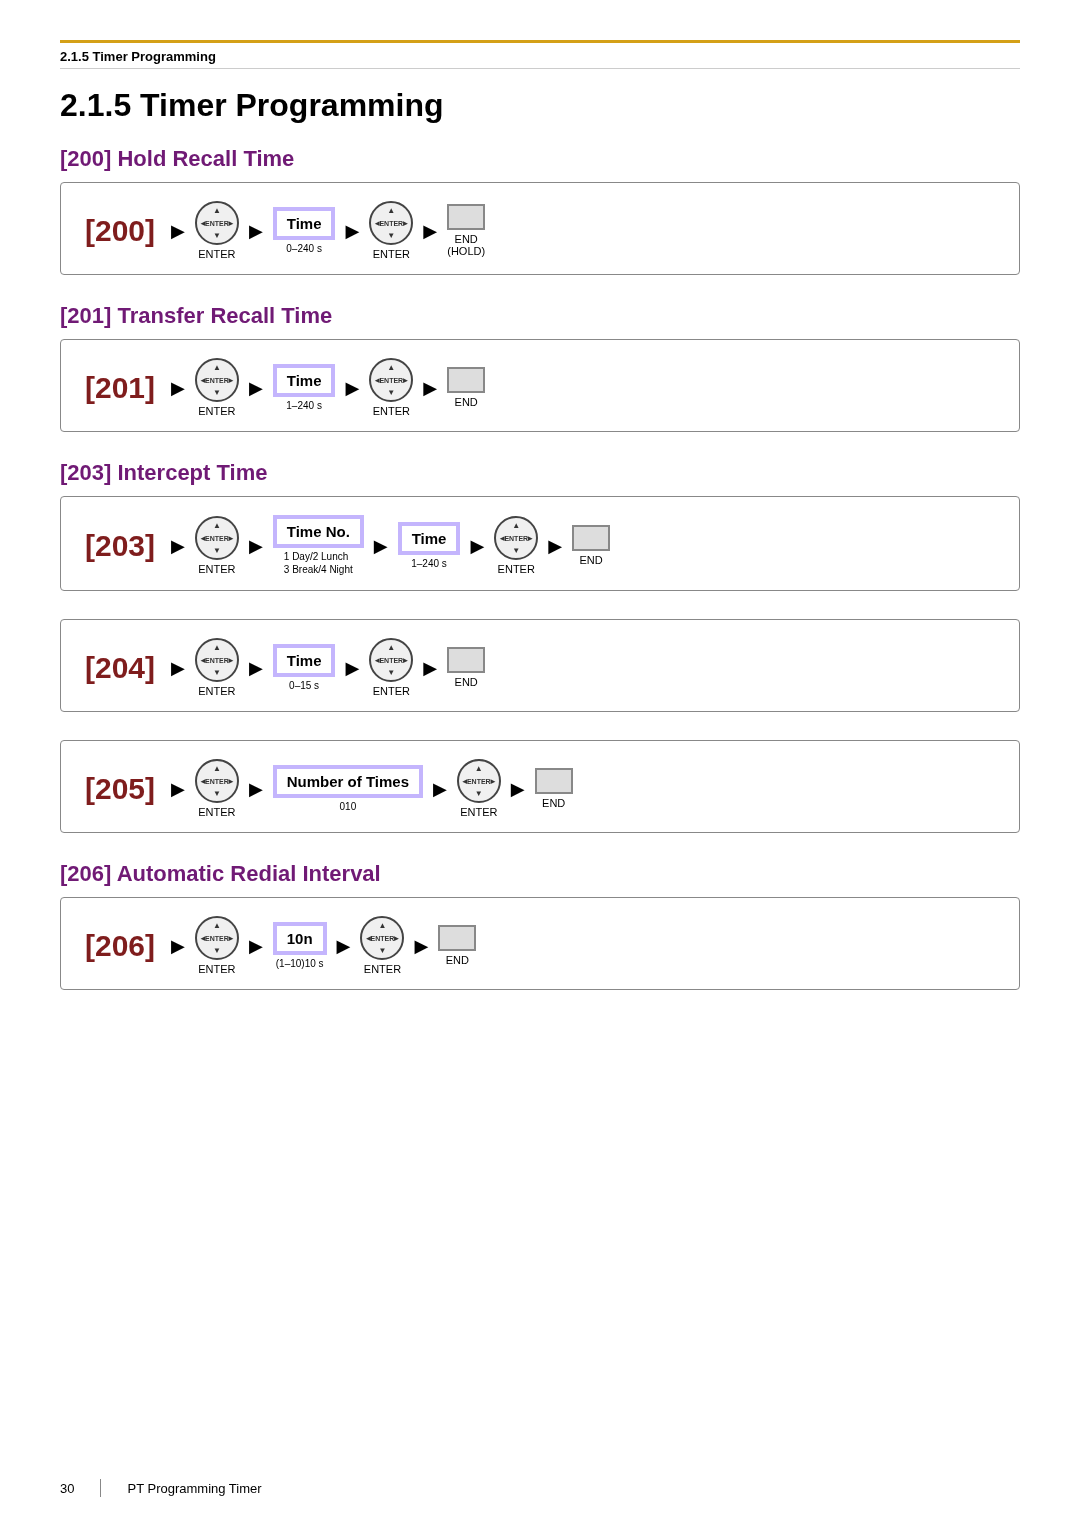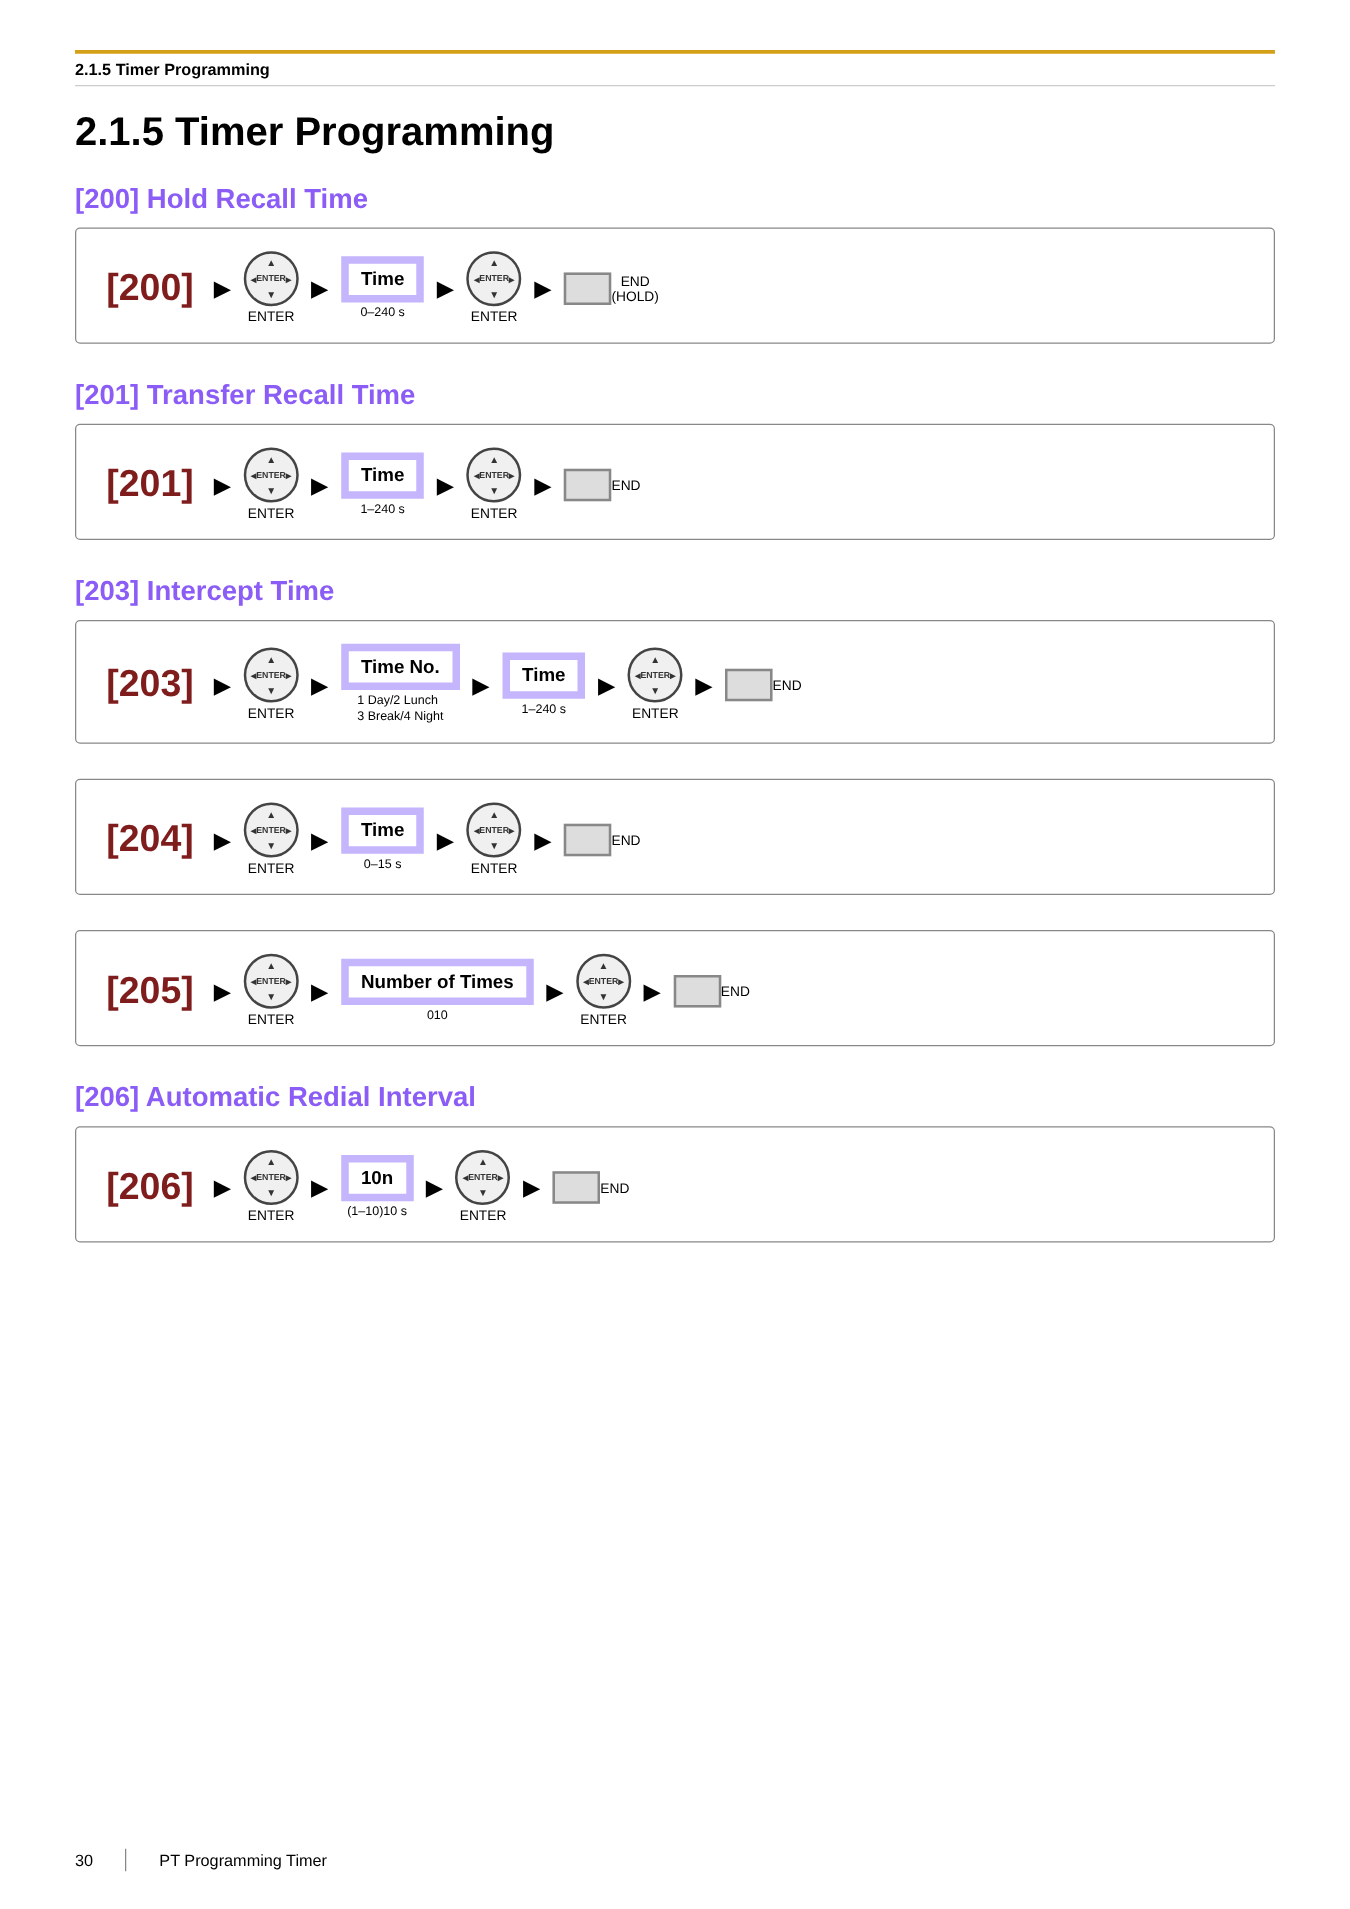--- a/index.html
+++ b/index.html
@@ -34,21 +34,21 @@
       font-size: 32px;
       font-weight: bold;
       color: #000;
       margin-bottom: 22px;
     }
 
     
     .section-heading {
       font-size: 22px;
       font-weight: bold;
-      color: #8b5cf6;
+      color: #701a75;
       margin-bottom: 10px;
     }
 
     
     .diagram-box {
       border: 1px solid #888;
       border-radius: 4px;
       padding: 18px 24px 14px 24px;
       margin-bottom: 28px;
       display: flex;
@@ -133,38 +133,38 @@
     }
 
     
     .box-label {
       display: inline-flex;
       flex-direction: column;
       align-items: center;
       margin: 0 4px;
     }
     .box-label-inner {
-      border: 6px solid #c4b5fd;
+      border: 4px solid #c4b5fd;
       padding: 4px 10px;
       font-size: 15px;
       font-weight: bold;
       background: #fff;
       white-space: nowrap;
     }
     .box-label-sub {
       font-size: 10px;
       color: #000;
       margin-top: 2px;
       line-height: 1.3;
     }
 
     
     .end-box {
       display: inline-flex;
-      flex-direction: row;
+      flex-direction: column;
       align-items: center;
       margin: 0 4px;
     }
     .end-box-rect {
       width: 38px;
       height: 26px;
       border: 2px solid #888;
       background: #ddd;
     }
     .end-box-label {

